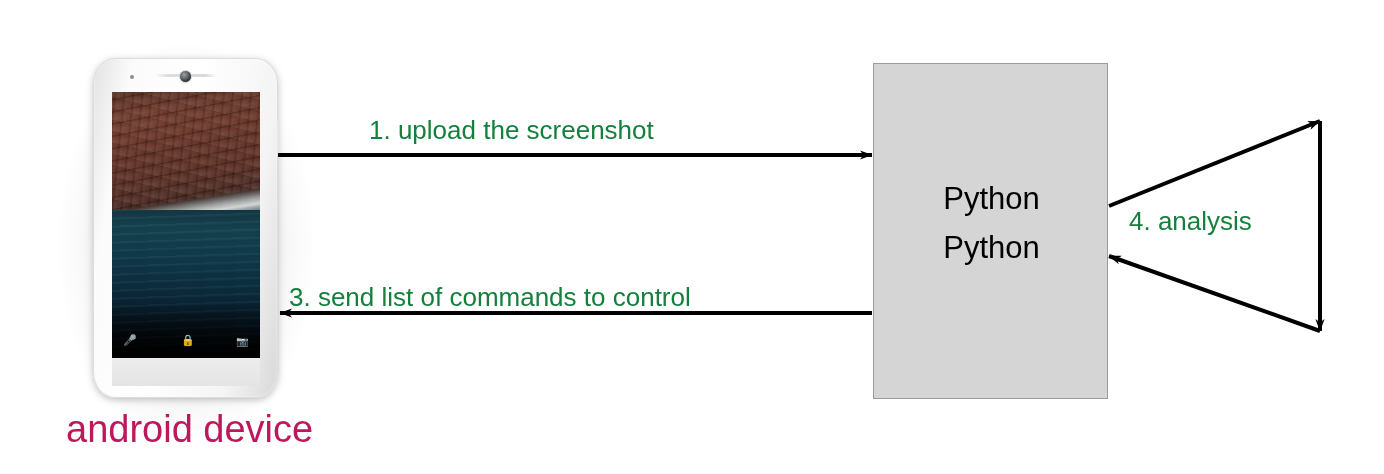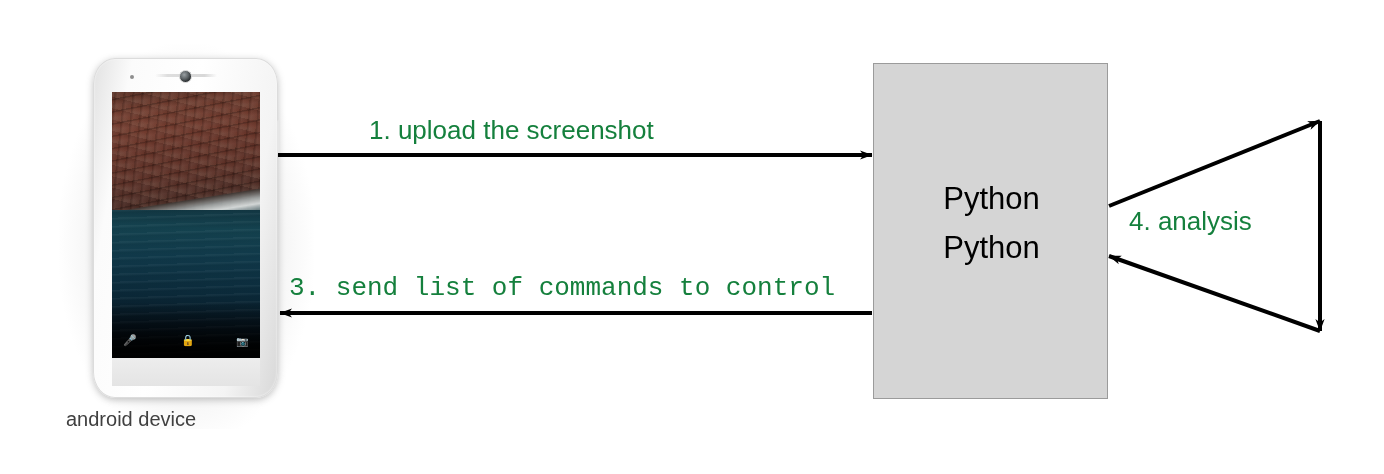--- a/index.html
+++ b/index.html
@@ -145,22 +145,22 @@
     position: absolute;
     left: 19px; top: 300px;
     width: 148px; height: 28px;
     background: linear-gradient(180deg, #ededed 0%, #e4e4e4 100%);
   }
 
   .phone-label {
     position: absolute;
     left: 66px;
     top: 408px;
-    font-size: 20px;
-    color: #404040;
+    font-size: 38px;
+    color: #be185d;
     white-space: nowrap;
   }
 
   
   .server-box {
     position: absolute;
     left: 873px;
     top: 63px;
     width: 235px;
     height: 336px;
@@ -188,21 +188,21 @@
   }
 
   
   .arrow-label {
     position: absolute;
     font-size: 26px;
     color: #15803d;
     white-space: nowrap;
   }
   .lbl-1 { left: 369px; top: 115px; }
-  .lbl-3 { left: 289px; top: 273px; font-family: Liberation Mono, monospace; }
+  .lbl-3 { left: 289px; top: 282px; }
   .lbl-2 { left: 1129px; top: 206px; }
 </style>
 </head>
 <body>
 
 <div id="canvas">
 
   <div class="phone">
     <div class="phone-glow"></div>
     <div class="phone-body"></div>

